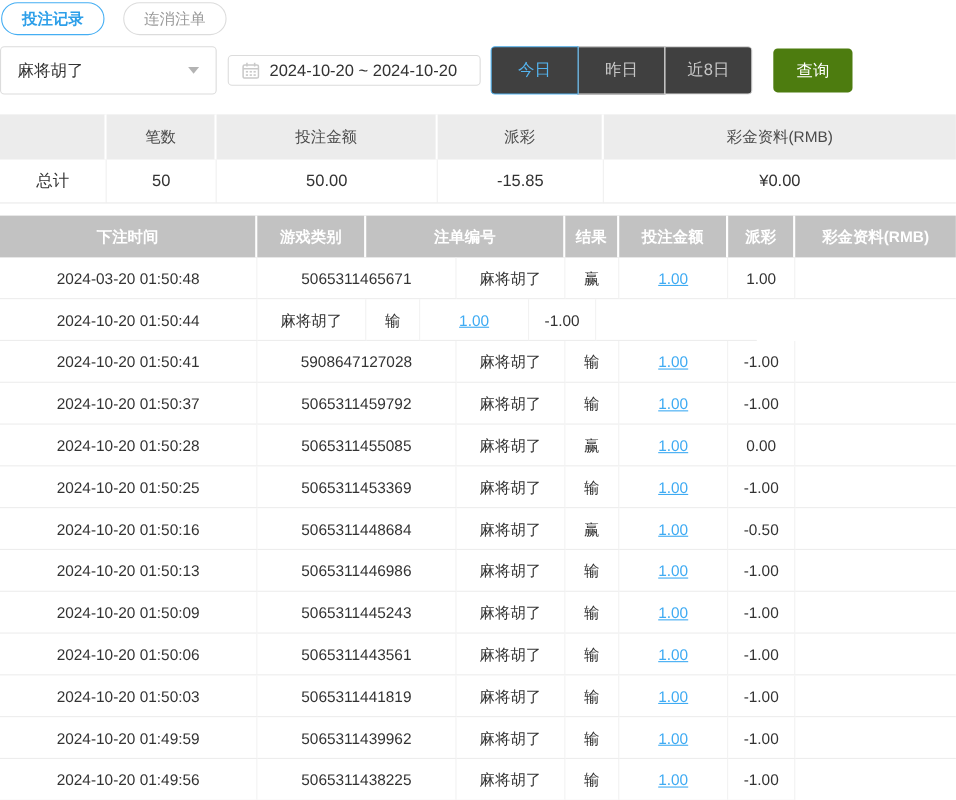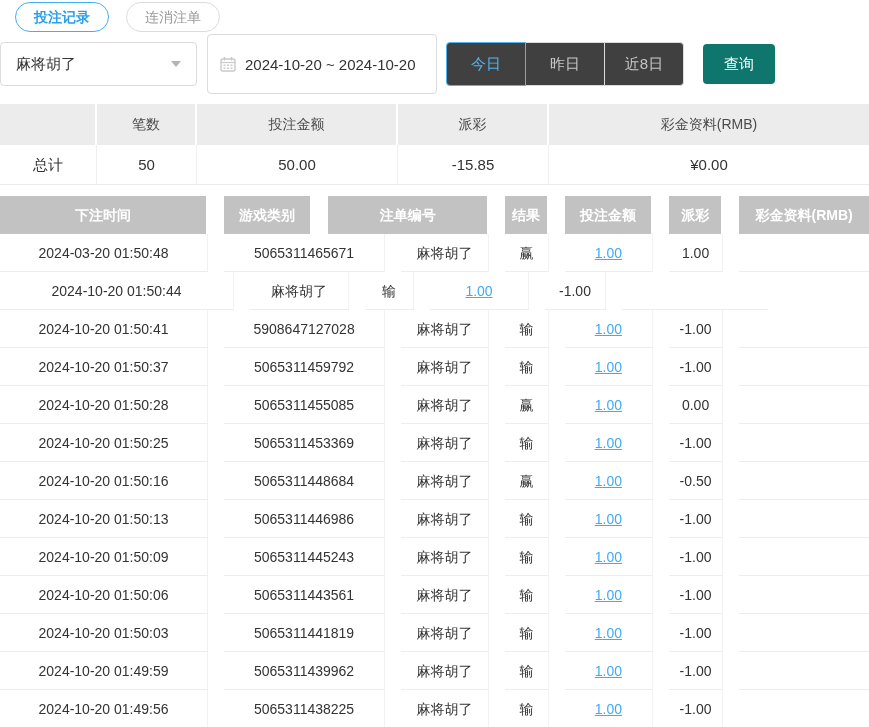--- a/index.html
+++ b/index.html
@@ -5,59 +5,59 @@
   * { box-sizing: border-box; margin: 0; padding: 0; }
   html,body { background:#fff; }
   body {
     width: 869px; height: 727px; overflow: hidden;
     font-family: "Liberation Sans", sans-serif;
     color: #333;
   }
   .page { width: 869px; height: 727px; position: relative; background: #fff; }
 
   
-  .tabs { display: flex; gap: 17px; padding: 2px 0 0 15px; }
+  .tabs { display: flex; gap: 17px; padding: 2px 0 0 1px; }
   .tab {
     height: 30px; line-height: 28px; padding: 0 18px;
     border: 1px solid #dcdcdc; border-radius: 16px;
     background: #fff; color: #999; font-size: 14px; cursor: pointer;
   }
   .tab.active { border-color: #45aef3; color: #2d9fe9; font-weight: bold; }
 
   
   .filters { display: flex; align-items: center; margin-top: 10px; height: 44px; }
   .select {
     width: 197px; height: 44px; border: 1px solid #dcdcdc; border-radius: 4px;
     display: flex; align-items: center; justify-content: space-between;
     padding: 0 15px; font-size: 15px; color: #333; cursor: pointer;
   }
   .caret {
     width: 0; height: 0;
     border-left: 5px solid transparent; border-right: 5px solid transparent;
     border-top: 6px solid #b3b3b3;
   }
   .datebox {
-    margin-left: 10px; width: 230px; height: 60px;
+    margin-left: 10px; width: 230px; height: 28px;
     border: 1px solid #dcdcdc; border-radius: 4px;
     display: flex; align-items: center; gap: 9px; padding: 0 12px;
     font-size: 15px; color: #333; cursor: pointer; white-space: nowrap;
   }
   .cal-icon { flex: 0 0 auto; display: inline-flex; }
   .btn-group { margin-left: 9px; display: flex; }
   .quick {
     width: 80px; height: 44px; line-height: 42px; text-align: center;
     border: 1px solid #dcdcdc; background: #404040;
     font-size: 15px; color: #c6c6c6; cursor: pointer; margin-left: -1px;
   }
   .quick:first-child { border-radius: 4px 0 0 4px; margin-left: 0; }
   .quick:last-child { border-radius: 0 4px 4px 0; }
   .quick.active { border-color: #54b4ef; color: #54b4ef; position: relative; z-index: 2; }
   .search-btn {
     margin-left: 19px; width: 72px; height: 40px;
-    background: #0f766e; color: #fff; border: none; border-radius: 4px;
+    background: #4d7c0f; color: #fff; border: none; border-radius: 4px;
     font-size: 15px; cursor: pointer;
   }
 
   
   .summary { margin-top: 18px; width: 869px; }
   .sum-row { display: flex; }
   .sum-cell { text-align: center; overflow: hidden; }
   .sum-head .sum-cell {
     background: #ececec; height: 41px; line-height: 41px;
     font-size: 14px; color: #4a4a4a; border-right: 2px solid #fff;
@@ -66,21 +66,21 @@
   .sum-body .sum-cell {
     height: 40px; line-height: 40px; font-size: 15px; color: #333;
     border-bottom: 1px solid #e9e9e9; border-right: 1px solid #f0f0f0;
   }
   .sum-body .sum-cell:last-child { border-right: none; }
   .c0 { width: 97px; } .c1 { width: 100px; } .c2 { width: 201px; }
   .c3 { width: 151px; } .c4 { width: 320px; }
 
   
   .bet-table { margin-top: 11px; width: 869px; }
-  .bt-row { display: flex; gap: 16px; }
+  .bt-row { display: flex; }
   .bt-cell { text-align: center; overflow: hidden; white-space: nowrap; }
   .bt-head .bt-cell {
     background: #c2c2c2; color: #fff; font-weight: bold;
     height: 38px; line-height: 38px; font-size: 14px;
     border-right: 2px solid #fff;
   }
   .bt-head .bt-cell:last-child { border-right: none; }
   .bt-body .bt-cell {
     height: 38px; line-height: 38px; font-size: 14px; color: #333;
     border-bottom: 1px solid #ededed; border-right: 1px solid #f2f2f2;

